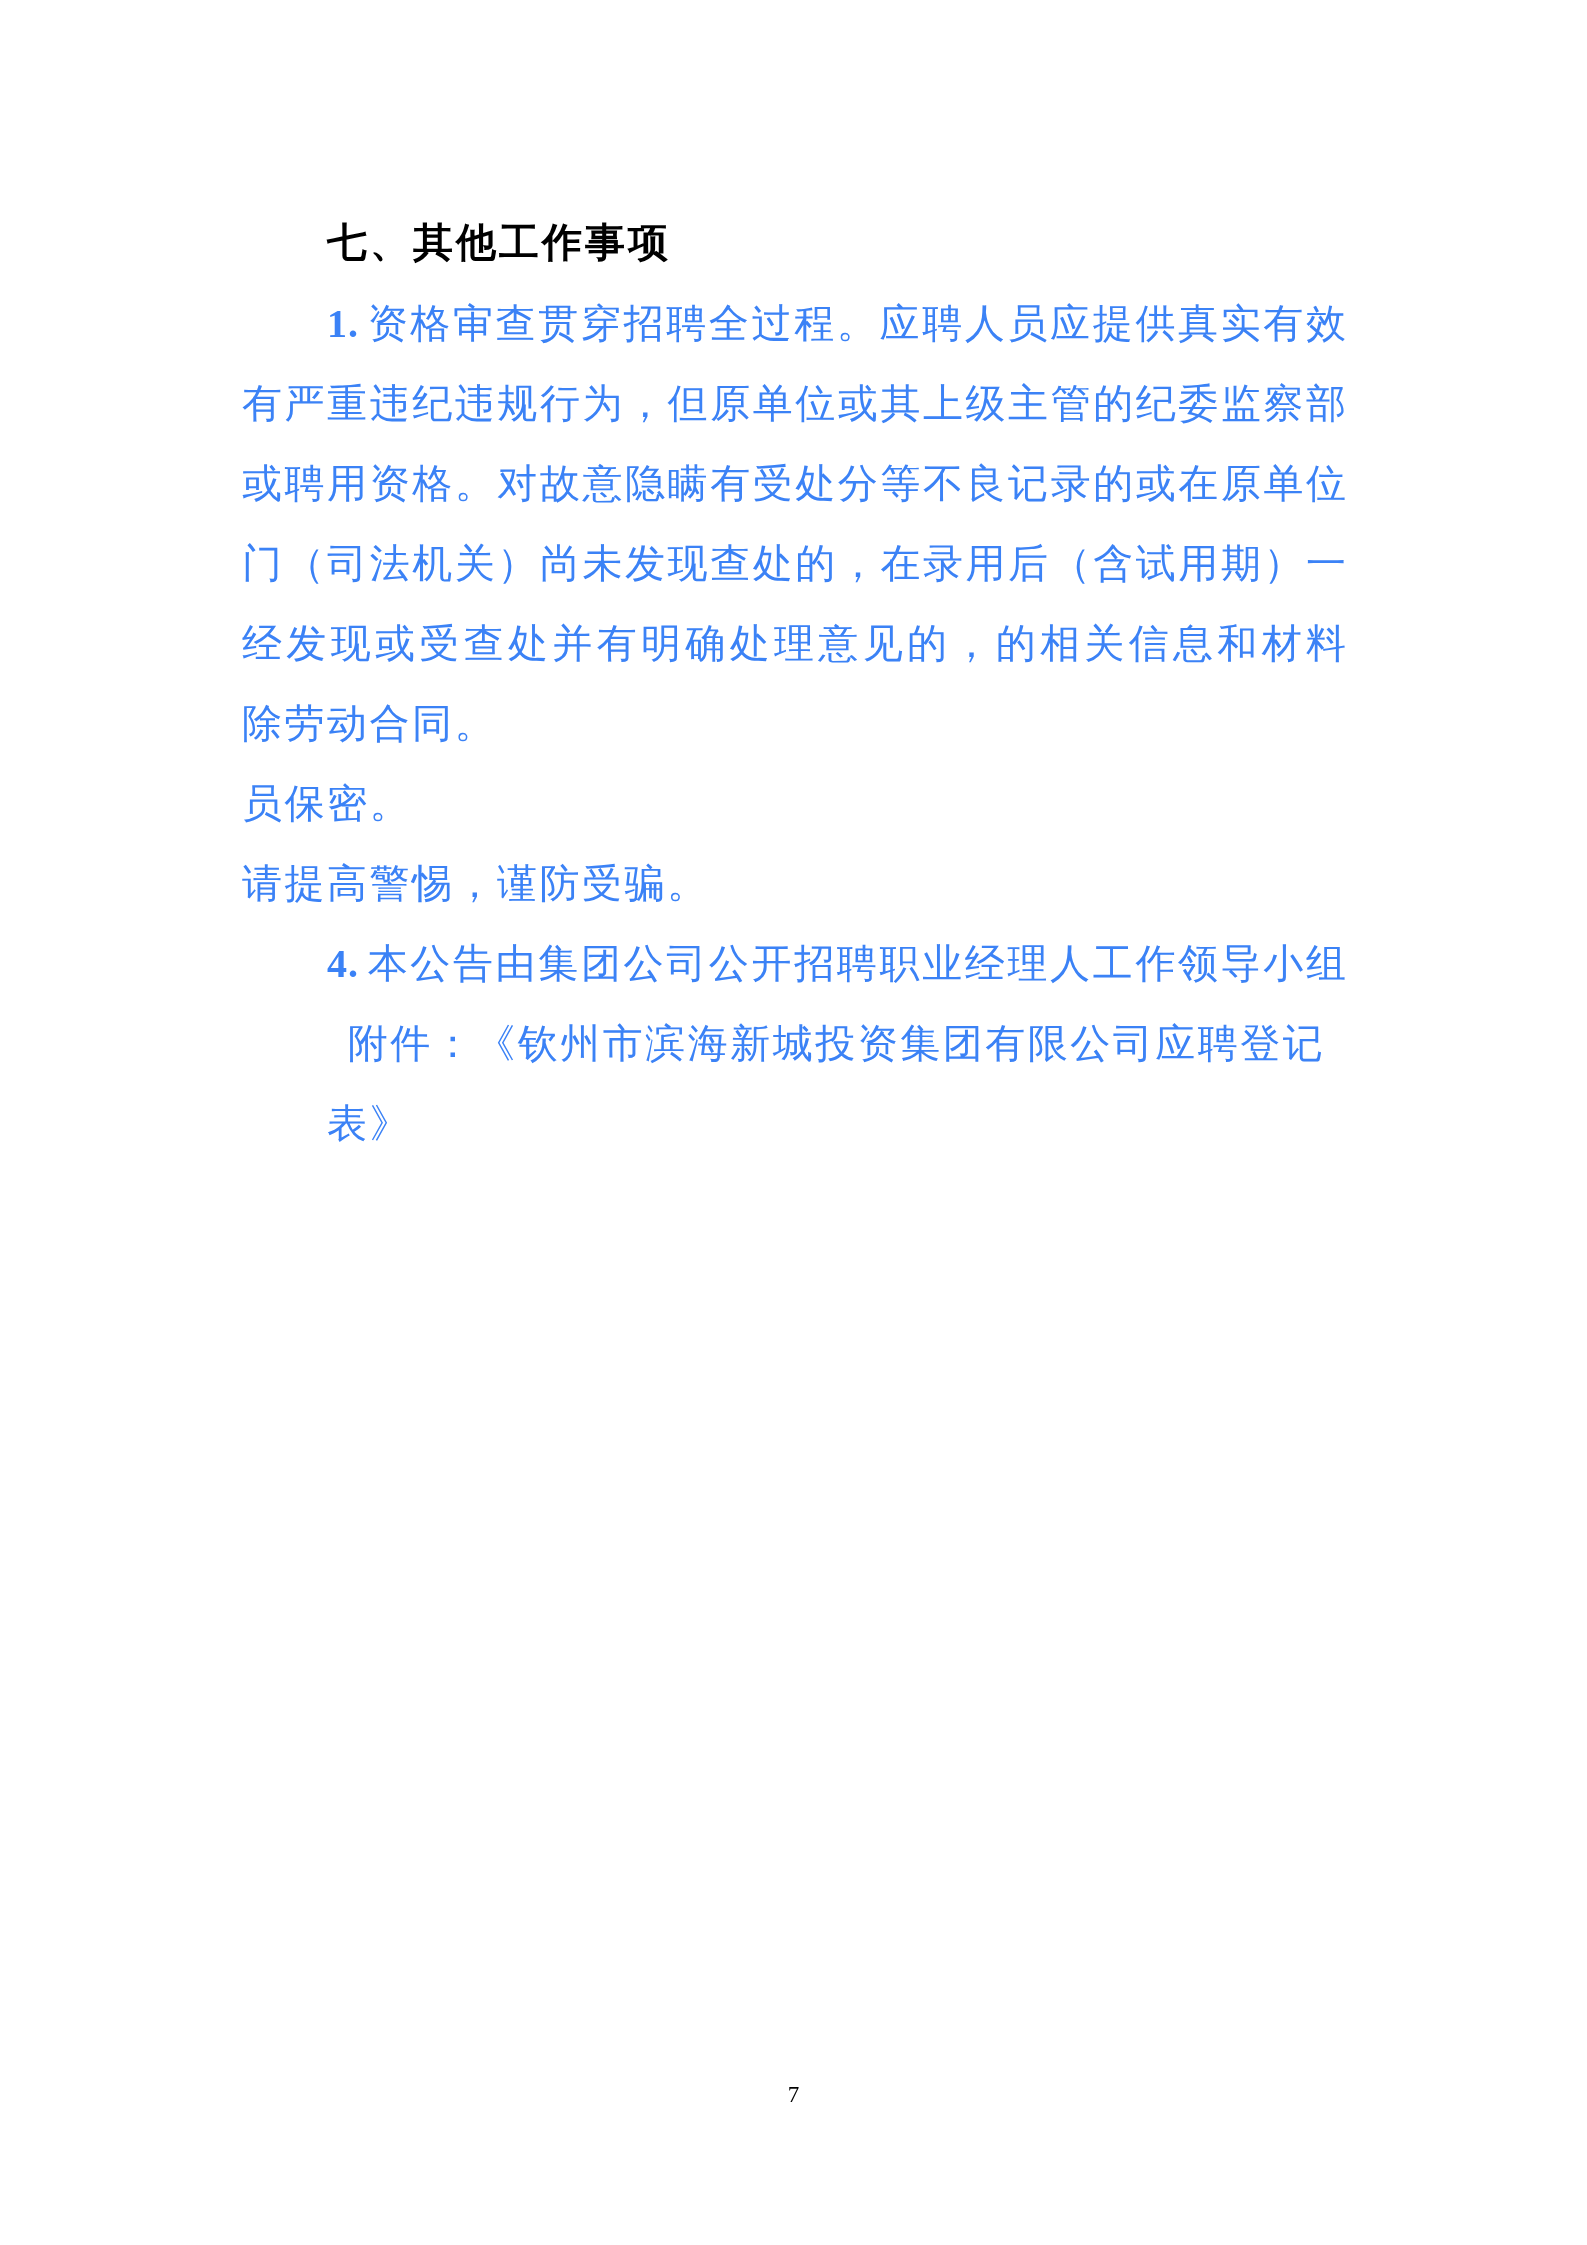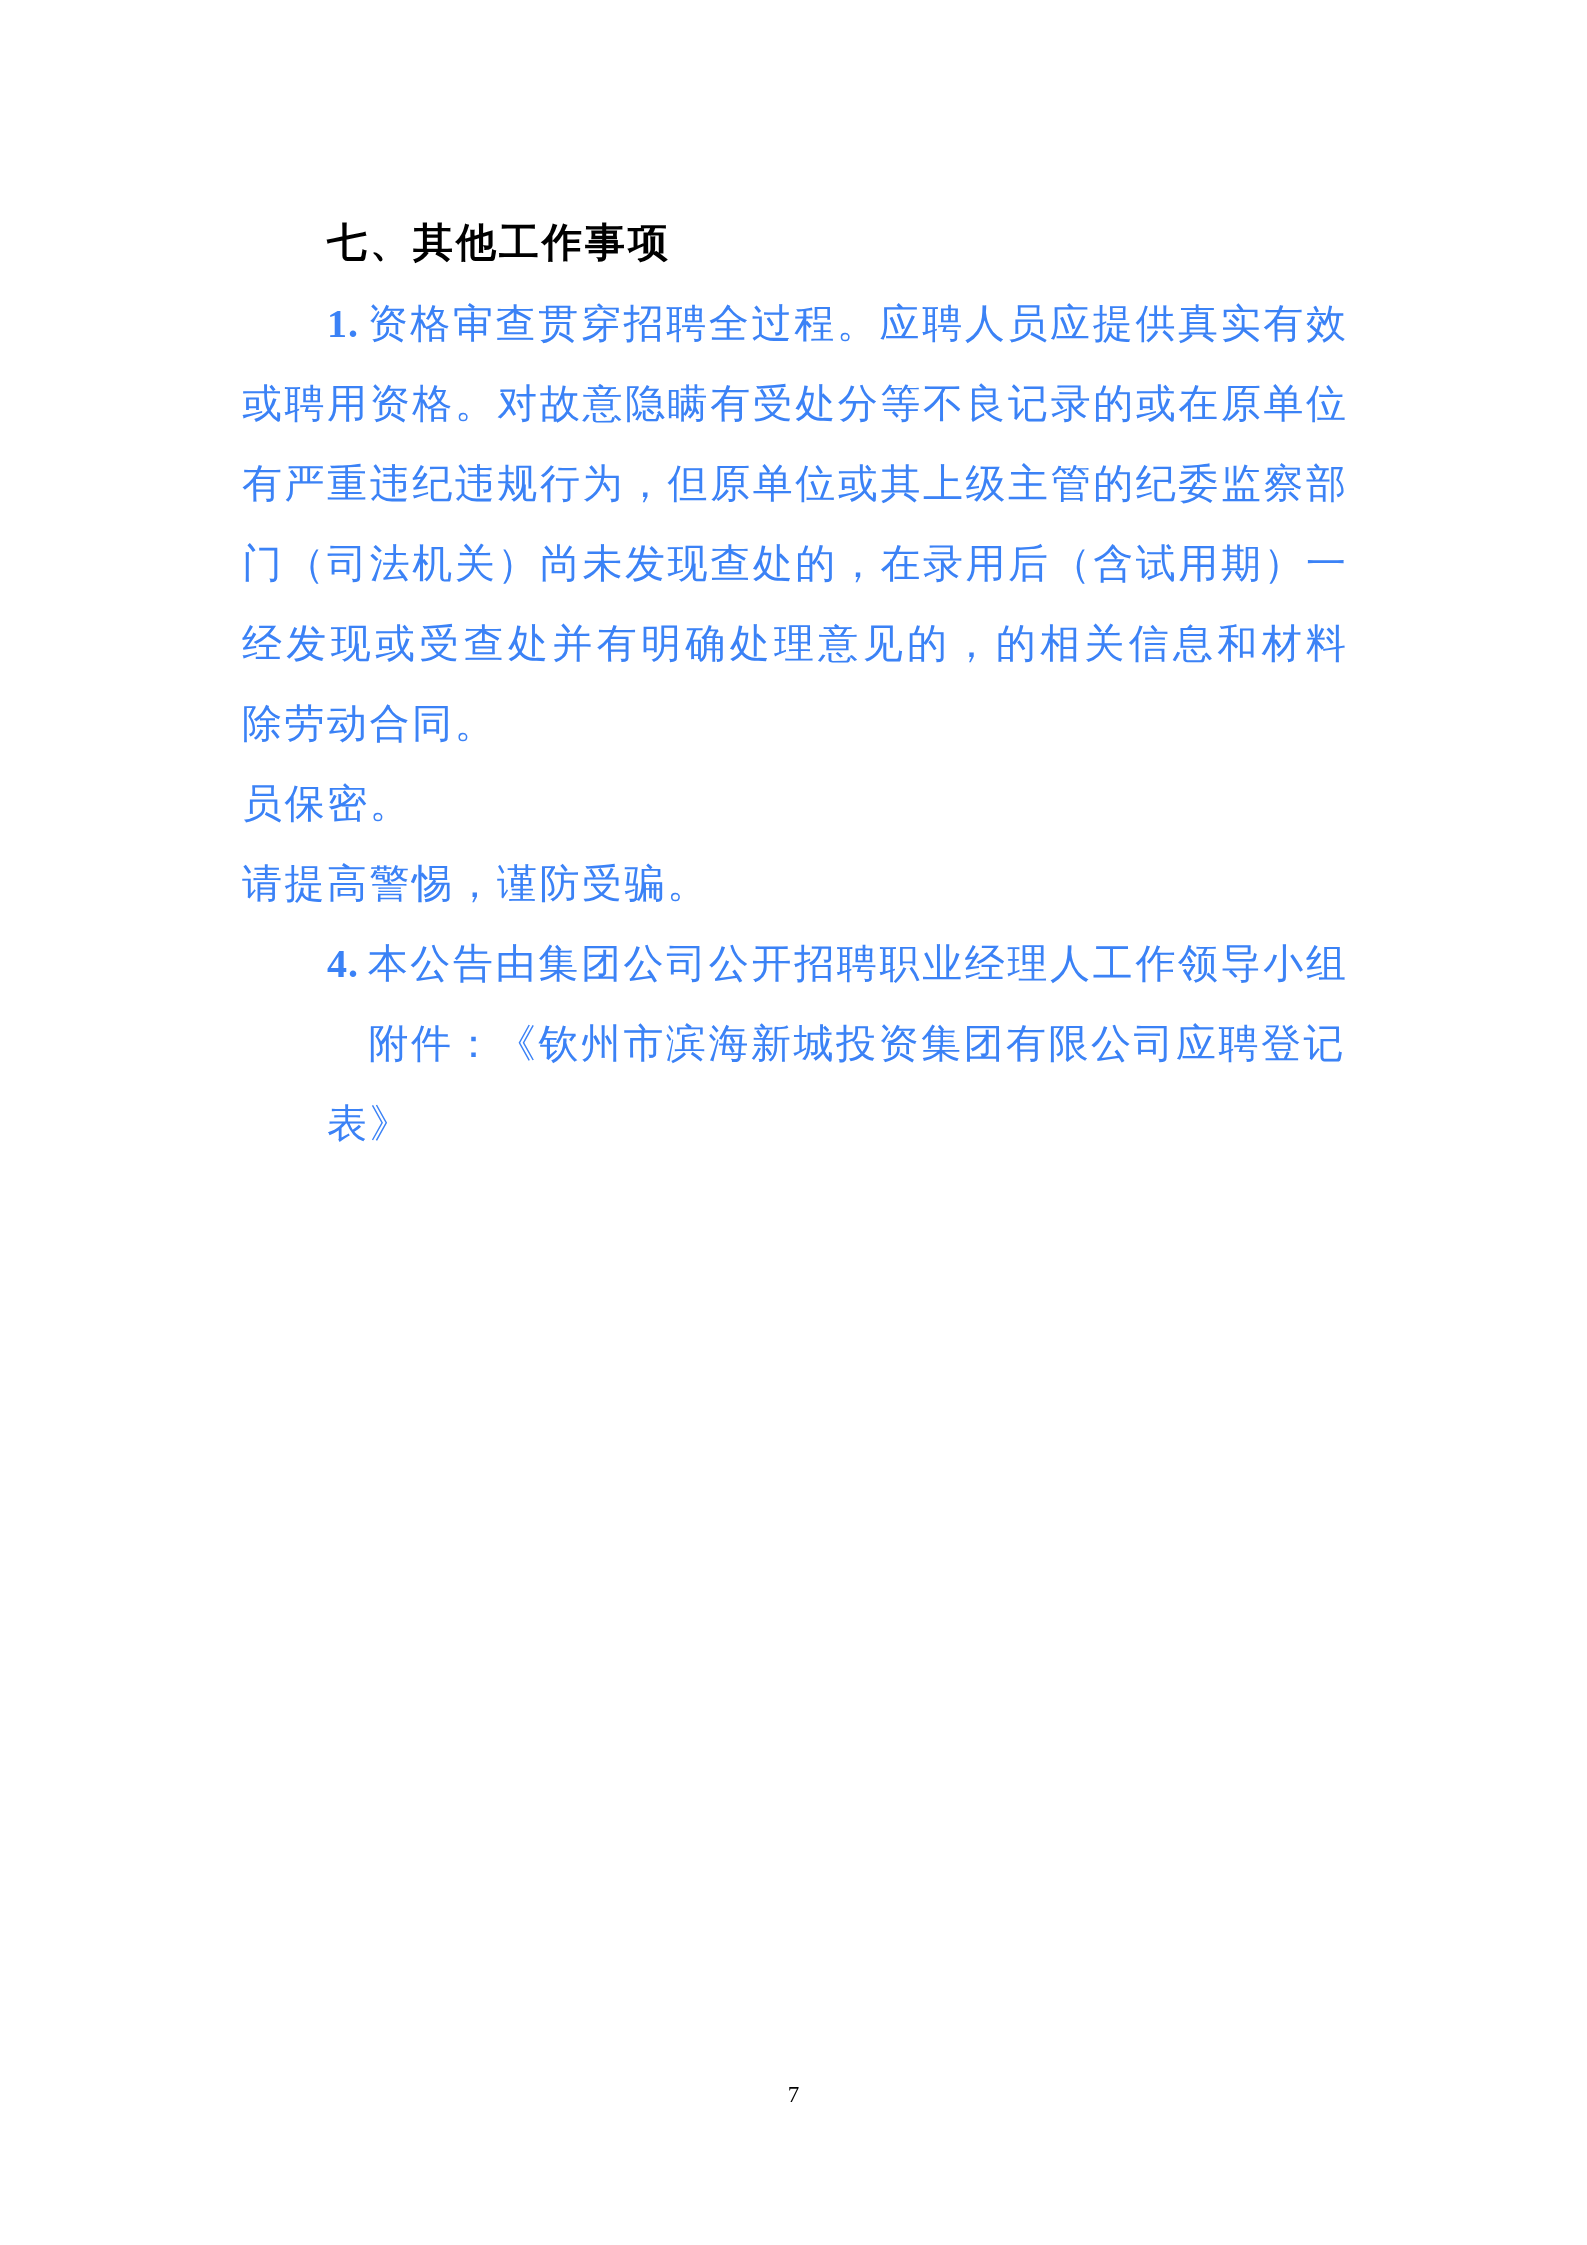--- a/index.html
+++ b/index.html
@@ -43,21 +43,21 @@
     text-align: justify;
     text-align-last: justify;
     letter-spacing: 0;
   }
 
   .line.first {
     padding-left: 85px;
   }
 
   .line.last {
-    text-align: right;
+    text-align: center;
     text-align-last: left;
     letter-spacing: 2.5px;
   }
 
   .num {
     font-family: "Liberation Serif", "DejaVu Serif", serif;
     font-weight: 700;
     letter-spacing: 1px;
     margin-right: 6px;
   }
@@ -75,22 +75,22 @@
   }
 </style>
 </head>
 <body>
 
 <div class="doc-page">
   <div class="content">
     <div class="heading">七、其他工作事项</div>
     <div>
         <div class="line first"><span class="num">1.</span>资格审查贯穿招聘全过程。应聘人员应提供真实有效</div>
+        <div class="line">有严重违纪违规行为，但原单位或其上级主管的纪委监察部</div>
         <div class="line">或聘用资格。对故意隐瞒有受处分等不良记录的或在原单位</div>
-        <div class="line">有严重违纪违规行为，但原单位或其上级主管的纪委监察部</div>
         <div class="line">门（司法机关）尚未发现查处的，在录用后（含试用期）一</div>
         <div class="line">经发现或受查处并有明确处理意见的，的相关信息和材料</div>
         <div class="line last">除劳动合同。</div>
         <div class="line last">员保密。</div>
         <div class="line last">请提高警惕，谨防受骗。</div>
         <div class="line first"><span class="num">4.</span>本公告由集团公司公开招聘职业经理人工作领导小组</div>
         <div class="line first last">附件：《钦州市滨海新城投资集团有限公司应聘登记表》</div>
       </div>
   </div>
   <div class="page-number">7</div>

